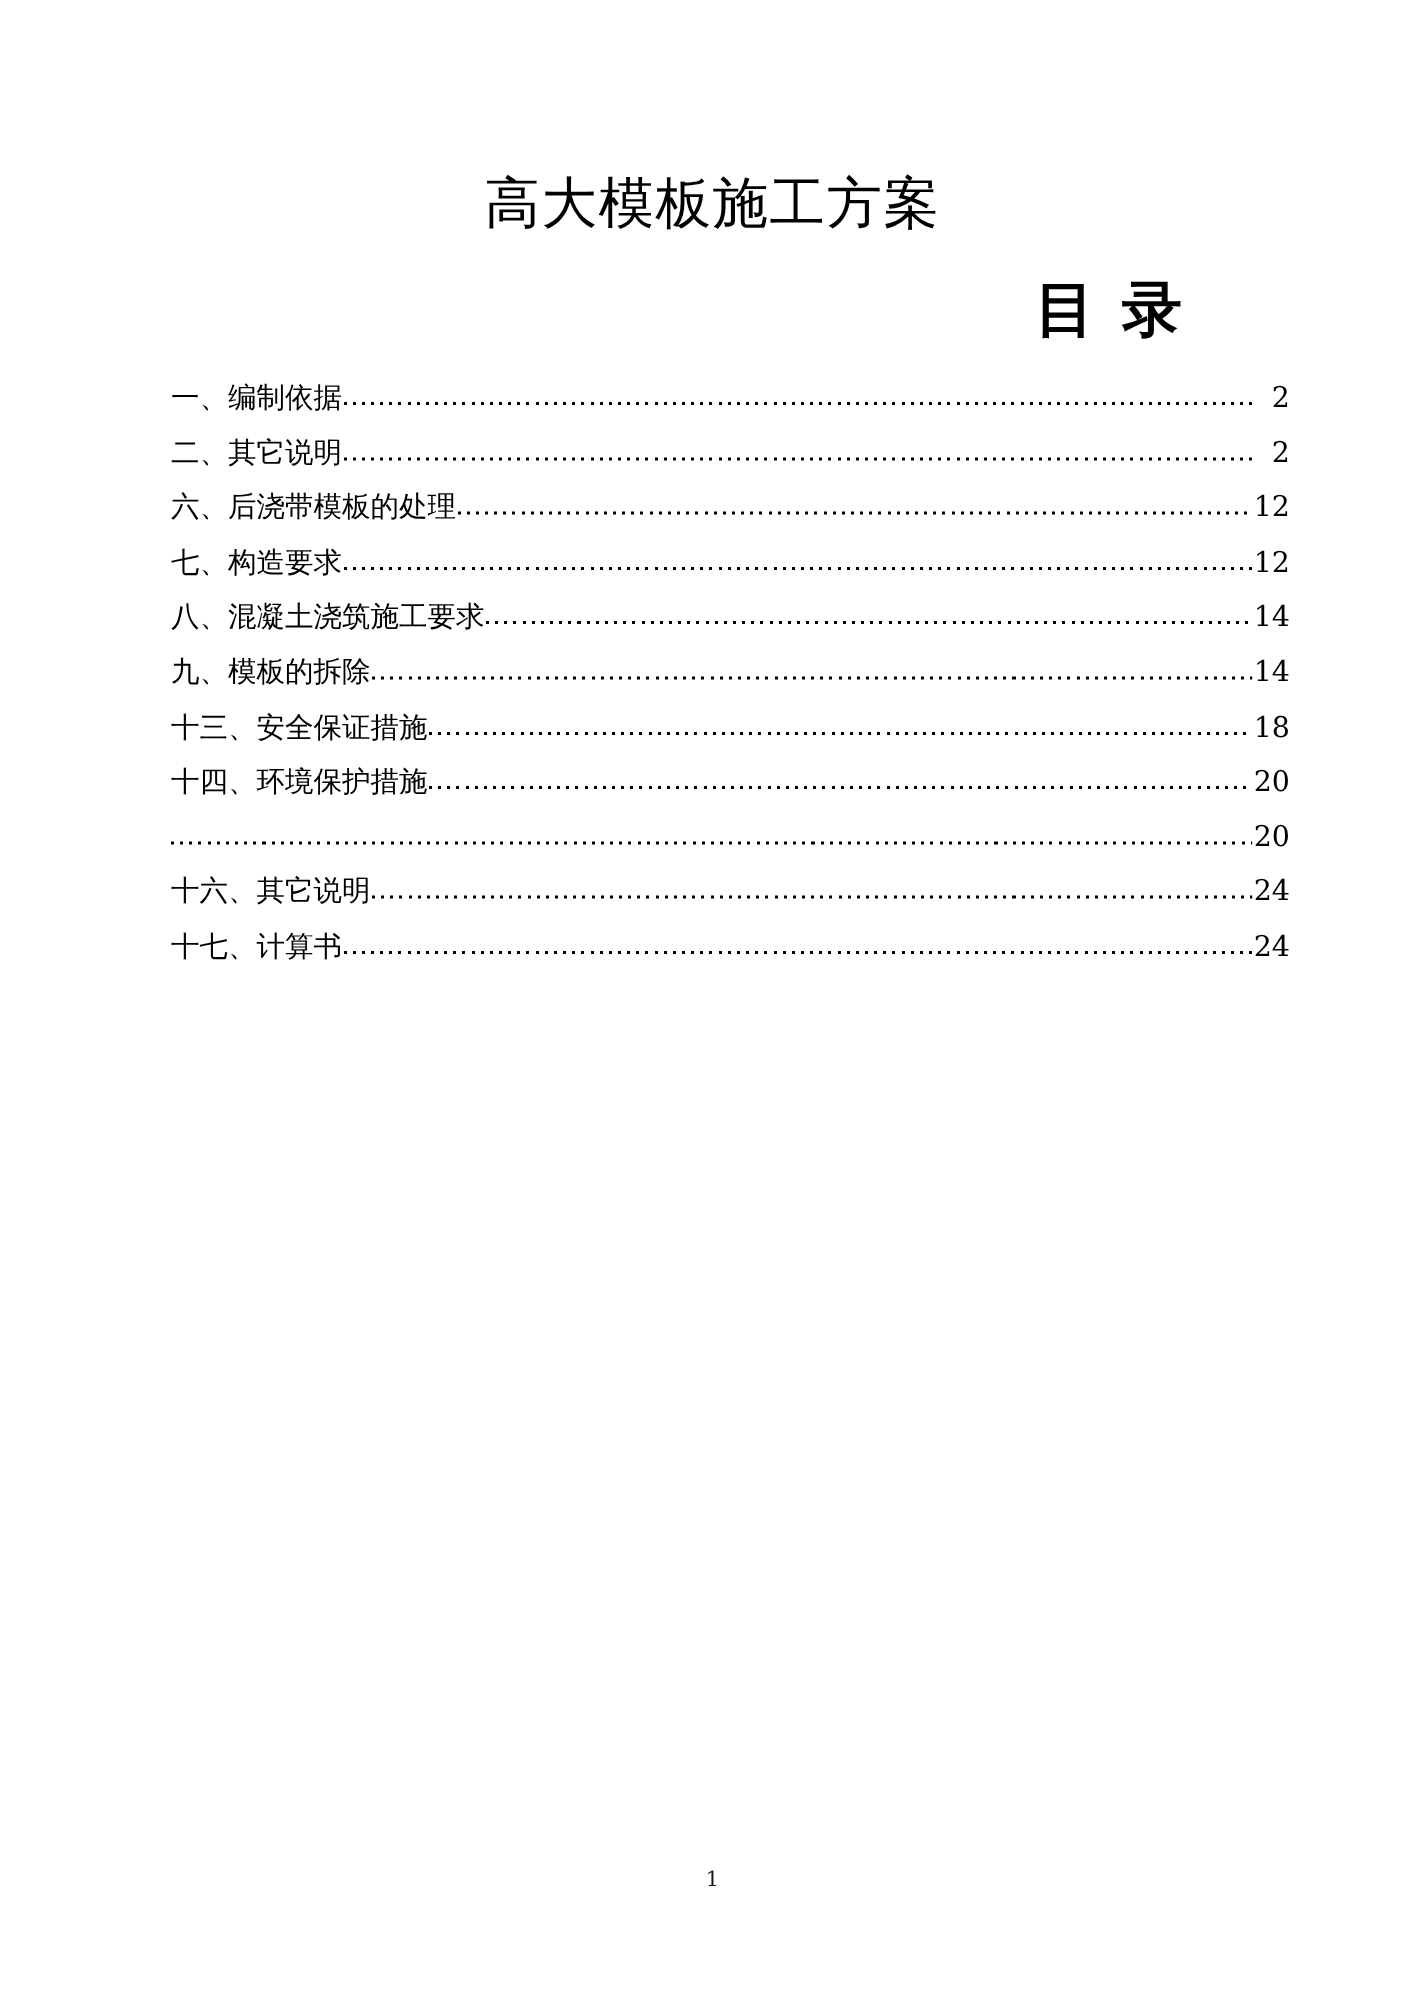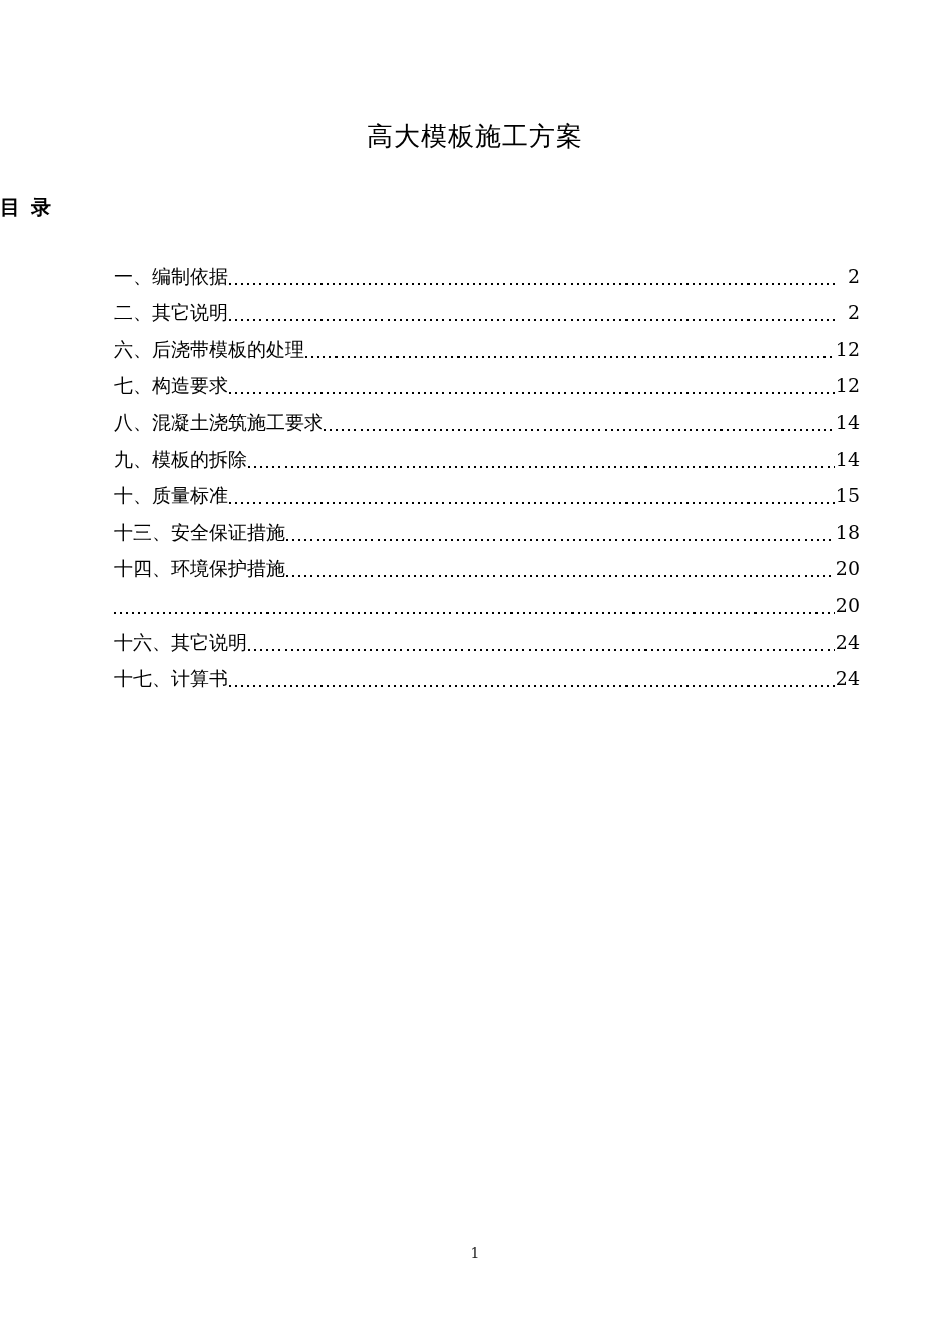--- a/index.html
+++ b/index.html
@@ -27,52 +27,51 @@
   }
 
   
   .doc-title {
     position: absolute;
     left: 0;
     top: 112px;
     width: 950px;
     text-align: center;
     font-family: "DejaVu Serif", "Liberation Serif", serif;
-    font-size: 26px;
+    font-size: 37px;
     line-height: 48px;
     font-weight: 400;
     letter-spacing: 1px;
     white-space: nowrap;
   }
 
   .toc-heading {
     position: absolute;
     left: 0;
     top: 188px;
     width: 790px;
-    text-align: left;
-    font-family: "DejaVu Serif", "Liberation Serif", serif;
-    font-size: 20px;
+    text-align: right;
+    font-family: "DejaVu Serif", "Liberation Serif", serif;
+    font-size: 40px;
     line-height: 38px;
     font-weight: 700;
     letter-spacing: 2px;
     white-space: nowrap;
   }
 
   
   .toc {
     position: absolute;
     left: 114px;
     top: 252px;
     width: 746px;
   }
 
   .toc-entry {
     display: flex;
-    align-items: flex-end;
     width: 100%;
     height: 36.6px;
     font-size: 19px;
     line-height: 26px;
     font-weight: 400;
     font-family: "DejaVu Serif", "Liberation Serif", serif;
     white-space: nowrap;
   }
 
   .toc-label {
@@ -163,25 +162,20 @@
         <span class="toc-label">八、混凝土浇筑施工要求</span>
         <span class="toc-leader"></span>
         <span class="toc-page">14</span>
       </div>
       <div class="toc-entry">
         <span class="toc-label">九、模板的拆除</span>
         <span class="toc-leader"></span>
         <span class="toc-page">14</span>
       </div>
       <div class="toc-entry">
-        <span class="toc-label">十、质量标准</span>
-        <span class="toc-leader"></span>
-        <span class="toc-page">15</span>
-      </div>
-      <div class="toc-entry">
         <span class="toc-label">十三、安全保证措施</span>
         <span class="toc-leader"></span>
         <span class="toc-page">18</span>
       </div>
       <div class="toc-entry">
         <span class="toc-label">十四、环境保护措施</span>
         <span class="toc-leader"></span>
         <span class="toc-page">20</span>
       </div>
       <div class="toc-entry">

